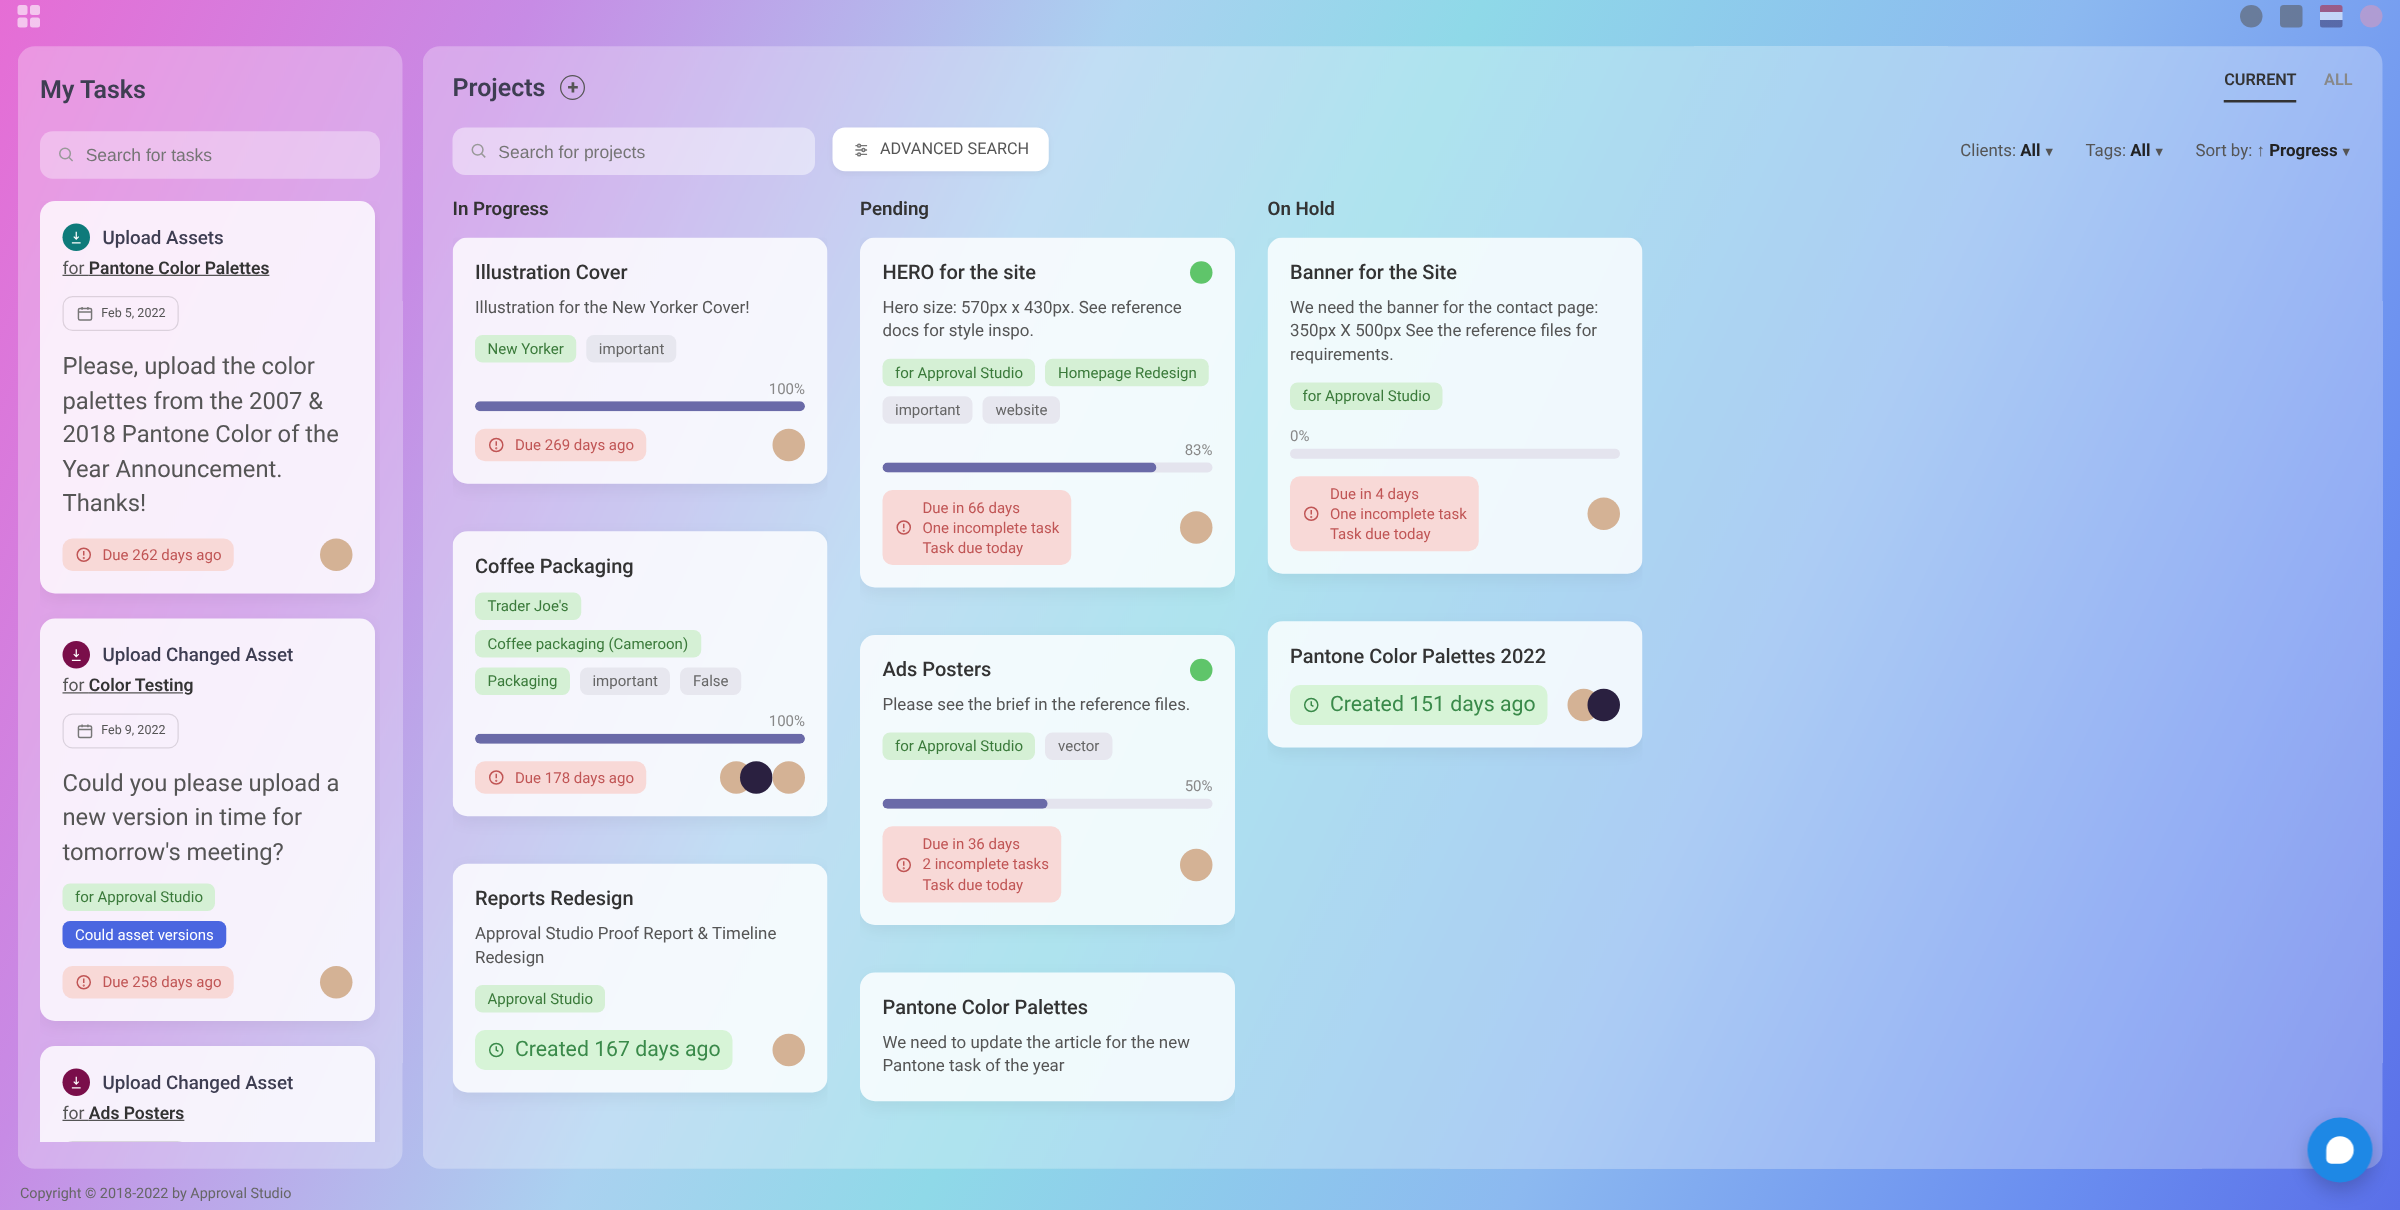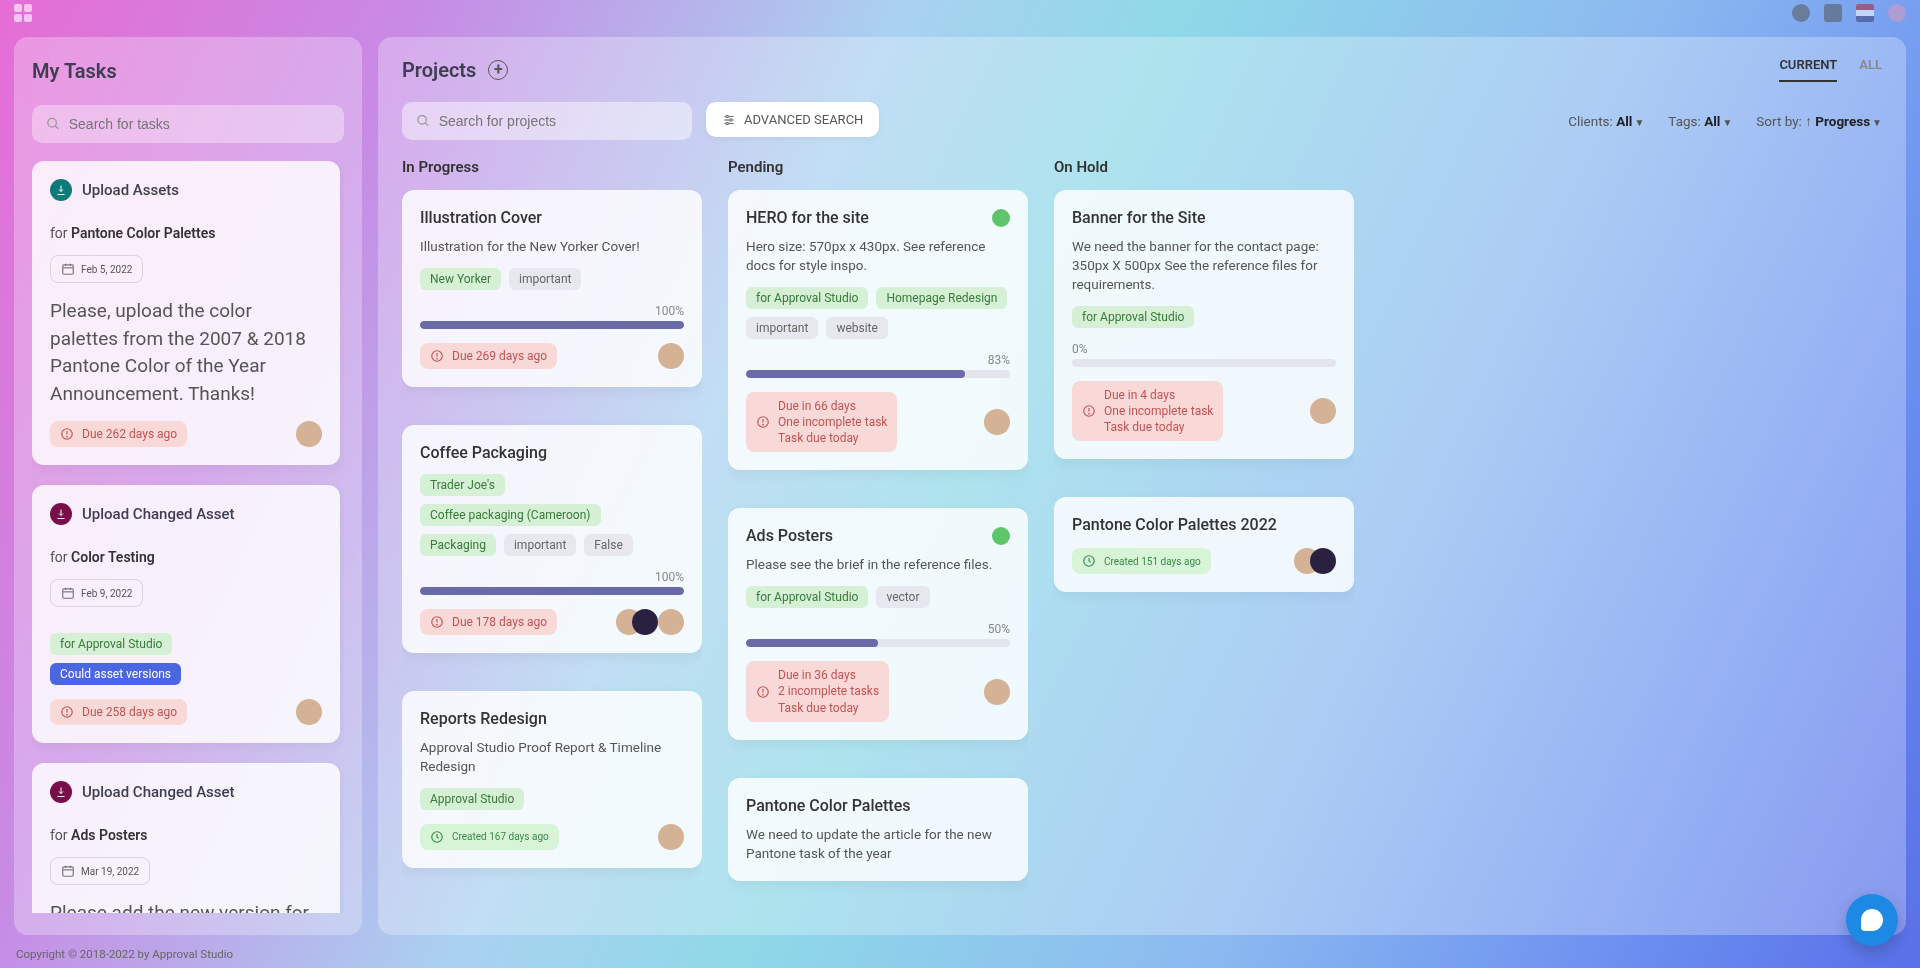--- a/index.html
+++ b/index.html
@@ -13,40 +13,40 @@
 .topbar .logo span { background:#fff; border-radius:2px; }
 .topbar .right { display:flex; gap:14px; align-items:center; }
 .topbar .right > * { width:18px; height:18px; opacity:.55; }
 .flag { background:linear-gradient(#b22234 0 33%, #fff 33% 66%, #3c3b6e 66%); border-radius:2px; }
 .bell, .db { background:#555; border-radius:50%; }
 .db { border-radius:3px; }
 .ava-sm { border-radius:50%; background:#d9b; }
 
 .app { display:flex; gap:16px; padding:12px 14px 0; height:910px; }
 .panel { background:rgba(255,255,255,0.28); border-radius:14px; backdrop-filter: blur(2px); }
-.sidebar { width:348px; padding:22px 18px; display:flex; flex-direction:column; }
+.sidebar { width:308px; padding:22px 18px; display:flex; flex-direction:column; }
 .sidebar h2 { font-size:20px; font-weight:600; color:#3e3e52; margin-bottom:22px; }
 .search {
   display:flex; align-items:center; gap:8px; background:rgba(255,255,255,0.35);
   border-radius:10px; padding:11px 14px; margin-bottom:18px; color:#888;
 }
 .search input { background:none; border:none; outline:none; color:#888; font-size:14px; width:100%; }
 
 .task-list { overflow-y:auto; flex:1; padding-right:4px; }
 .task-list::-webkit-scrollbar { width:0; }
 .card {
   background:rgba(255,255,255,0.82); border-radius:12px; padding:18px;
   margin-bottom:20px; box-shadow:0 4px 14px rgba(0,0,0,0.06);
 }
 .task-head { display:flex; align-items:center; gap:10px; font-size:15px; color:#3e3e52; font-weight:500; }
 .icon-badge { width:22px; height:22px; border-radius:50%; display:flex; align-items:center; justify-content:center; }
 .icon-badge.teal { background:#0e7a7a; }
 .icon-badge.mag { background:#7a0e4a; }
 .icon-badge svg { width:12px; height:12px; }
-.task-for { font-size:14px; margin-top:24px; color:#555; }
+.task-for { font-size:14px; margin-top:6px; color:#555;text-decoration:underline; }
 .task-for b { color:#333; font-weight:600; }
 .date-chip {
   display:inline-flex; align-items:center; gap:6px; border:1px solid rgba(0,0,0,0.12);
   border-radius:8px; padding:6px 10px; font-size:10px; color:#555; margin:14px 0;
 }
 .task-desc { font-size:19px; color:#555; line-height:1.45; }
 .chip { display:inline-block; font-size:12px; padding:4px 10px; border-radius:6px; }
 .chip.green { background:#d5f0d5; color:#3a7a3a; }
 .chip.blue  { background:#4a66e0; color:#fff; }
 .chip.grey  { background:#e7e7ef; color:#666; }
@@ -92,21 +92,21 @@
 .tags { display:flex; flex-wrap:wrap; gap:8px; margin-top:12px; }
 .progress-wrap { margin-top:14px; }
 .progress-label { text-align:right; font-size:12px; color:#888; margin-bottom:3px; }
 .progress-label.left { text-align:left; }
 .progress-bar { height:8px; background:#e4e4ee; border-radius:6px; overflow:hidden; }
 .progress-fill { height:100%; background:#6a6aa8; border-radius:6px; }
 .foot { display:flex; align-items:center; justify-content:space-between; margin-top:14px; }
 .foot .avs { display:flex; }
 .created-chip {
   display:inline-flex; align-items:center; gap:8px; background:#d7f4d7; color:#3a8a4a;
-  font-size:10px; padding:6px 10px; border-radius:8px;
+  font-size:17px; padding:6px 10px; border-radius:8px;
 }
 
 .footer { position:absolute; bottom:0; left:0; right:0; height:26px; font-size:11.5px; color:#666; padding:5px 16px; }
 
 .chat-fab {
   position:absolute; bottom:22px; right:22px; width:52px; height:52px;
   border-radius:50%; background:#1e88e5; display:flex; align-items:center; justify-content:center;
   box-shadow:0 6px 16px rgba(0,0,0,0.2);
 }
 .chat-fab .inner { width:22px; height:22px; background:#fff; border-radius:50% 50% 50% 4px; }
@@ -174,21 +174,21 @@
             </span>
             <span>Upload Changed Asset</span>
           </div>
   <div class="task-for">for <b>Color Testing</b></div>
   <div class="date-chip"><svg width="14" height="14" viewBox="0 0 24 24" fill="none" stroke="#777" stroke-width="2">
               <rect x="3" y="5" width="18" height="16" rx="2"></rect>
               <line x1="3" y1="10" x2="21" y2="10"></line>
               <line x1="8" y1="3" x2="8" y2="7"></line>
               <line x1="16" y1="3" x2="16" y2="7"></line>
             </svg>Feb 9, 2022</div>
-  <div style="margin-top:12px"><span class="chip green">for Approval Studio</span></div><div style="margin-top:8px"><span class="chip blue">Could asset versions</span></div><div class="due-row">
+  <div class="task-desc">Could you please upload a new version in time for tomorrow's meeting?</div><div style="margin-top:12px"><span class="chip green">for Approval Studio</span></div><div style="margin-top:8px"><span class="chip blue">Could asset versions</span></div><div class="due-row">
             <span class="due-chip"><svg width="14" height="14" viewBox="0 0 24 24" fill="none" stroke="#c05555" stroke-width="2">
                 <circle cx="12" cy="12" r="9"></circle>
                 <line x1="12" y1="7" x2="12" y2="13"></line>
                 <circle cx="12" cy="16.5" r="0.5" fill="#c05555"></circle>
               </svg>Due 258 days ago</span>
             <div class="avatar"></div>
           </div></div>
         <div class="card"><div class="task-head">
             <span class="icon-badge mag">
               <svg viewBox="0 0 24 24" fill="none" stroke="#fff" stroke-width="2">

